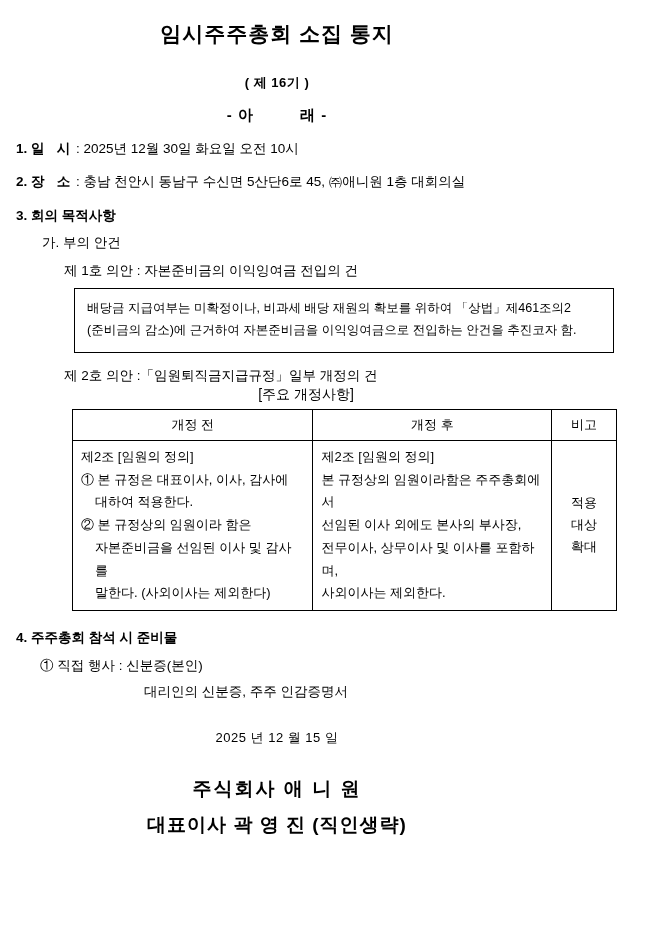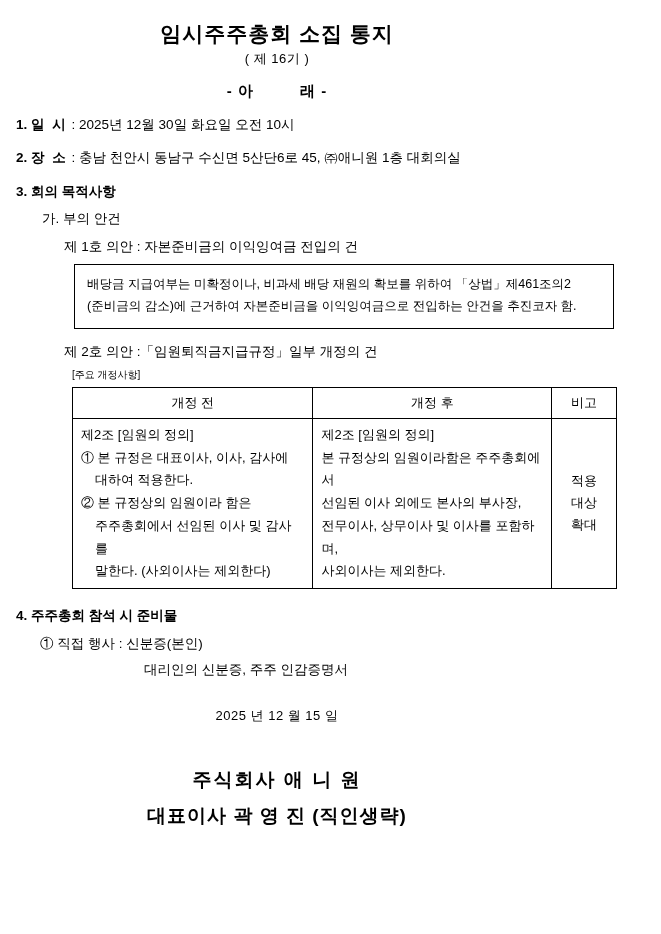--- a/index.html
+++ b/index.html
@@ -25,22 +25,22 @@
   .doc-title {
     text-align: center;
     font-size: 21px;
     font-weight: bold;
     letter-spacing: 1px;
     margin-top: 6px;
   }
   .doc-subtitle {
     text-align: center;
     font-size: 13px;
-    font-weight: normal;
-    margin-top: 2px;
+    font-weight: bold;
+    margin-top: 26px;
     letter-spacing: 0.5px;
   }
   .intro {
     margin-top: 28px;
     font-size: 13.5px;
     line-height: 1.85;
     padding-left: 2px;
   }
   .intro div { white-space: nowrap; }
   .arae {
@@ -51,21 +51,21 @@
     letter-spacing: 1px;
   }
   .arae span.gap { display: inline-block; width: 46px; }
   .item {
     font-size: 13.5px;
     margin-top: 15px;
     padding-left: 2px;
     font-weight: bold;
   }
   .item .num { font-weight: bold; }
-  .item .lbl { font-weight: bold; letter-spacing: 2px; }
+  .item .lbl { font-weight: bold; letter-spacing: 2px; font-family: Liberation Mono, monospace; }
   .item .val { font-weight: normal; }
   .item-head {
     font-size: 13.5px;
     font-weight: bold;
     margin-top: 16px;
     padding-left: 2px;
   }
   .sub-a {
     font-size: 13.5px;
     margin-top: 9px;
@@ -84,23 +84,24 @@
     padding: 9px 12px 10px 12px;
     font-size: 12.5px;
     line-height: 1.75;
   }
   .agenda2 {
     font-size: 13.5px;
     margin-top: 14px;
     padding-left: 50px;
   }
   .majors {
-    font-size: 10px;
-    margin-top: 7px;
+    font-size: 14px;
+    margin-top: 1px;
     padding-left: 58px;
+    text-align: center;
   }
   table.revtable {
     margin: 5px 0 12px 58px;
     border-collapse: collapse;
     width: 545px;
     font-size: 13px;
   }
   table.revtable th, table.revtable td {
     border: 1px solid #000;
     padding: 5px 8px;
@@ -143,21 +144,21 @@
   .date {
     text-align: center;
     font-size: 13px;
     margin-top: 28px;
     letter-spacing: 0.5px;
   }
   .company {
     text-align: center;
     font-size: 19px;
     font-weight: bold;
-    margin-top: 42px;
+    margin-top: 29px;
     letter-spacing: 2px;
   }
   .ceo {
     text-align: center;
     font-size: 19px;
     font-weight: bold;
     margin-top: 10px;
     letter-spacing: 1px;
   }
 </style>
@@ -209,21 +210,21 @@
         <th>비고</th>
       </tr>
     </thead>
     <tbody>
       <tr>
         <td class="body">
           <span class="ind1">제2조 [임원의 정의]</span>
           <span class="ind1">① 본 규정은 대표이사, 이사, 감사에</span>
           <span class="ind2">대하여 적용한다.</span>
           <span class="ind1">② 본 규정상의 임원이라 함은</span>
-          <span class="ind2">주주총회에서 선임된 이사 및 감사를</span>
+          <span class="ind2">자본준비금을 선임된 이사 및 감사를</span>
           <span class="ind2">말한다. (사외이사는 제외한다)</span>
         </td>
         <td class="body">
           <span class="ind1">제2조 [임원의 정의]</span>
           <span class="ind1">본 규정상의 임원이라함은 주주총회에서</span>
           <span class="ind1">선임된 이사 외에도 본사의 부사장,</span>
           <span class="ind1">전무이사, 상무이사 및 이사를 포함하며,</span>
           <span class="ind1">사외이사는 제외한다.</span>
         </td>
         <td class="remark">

